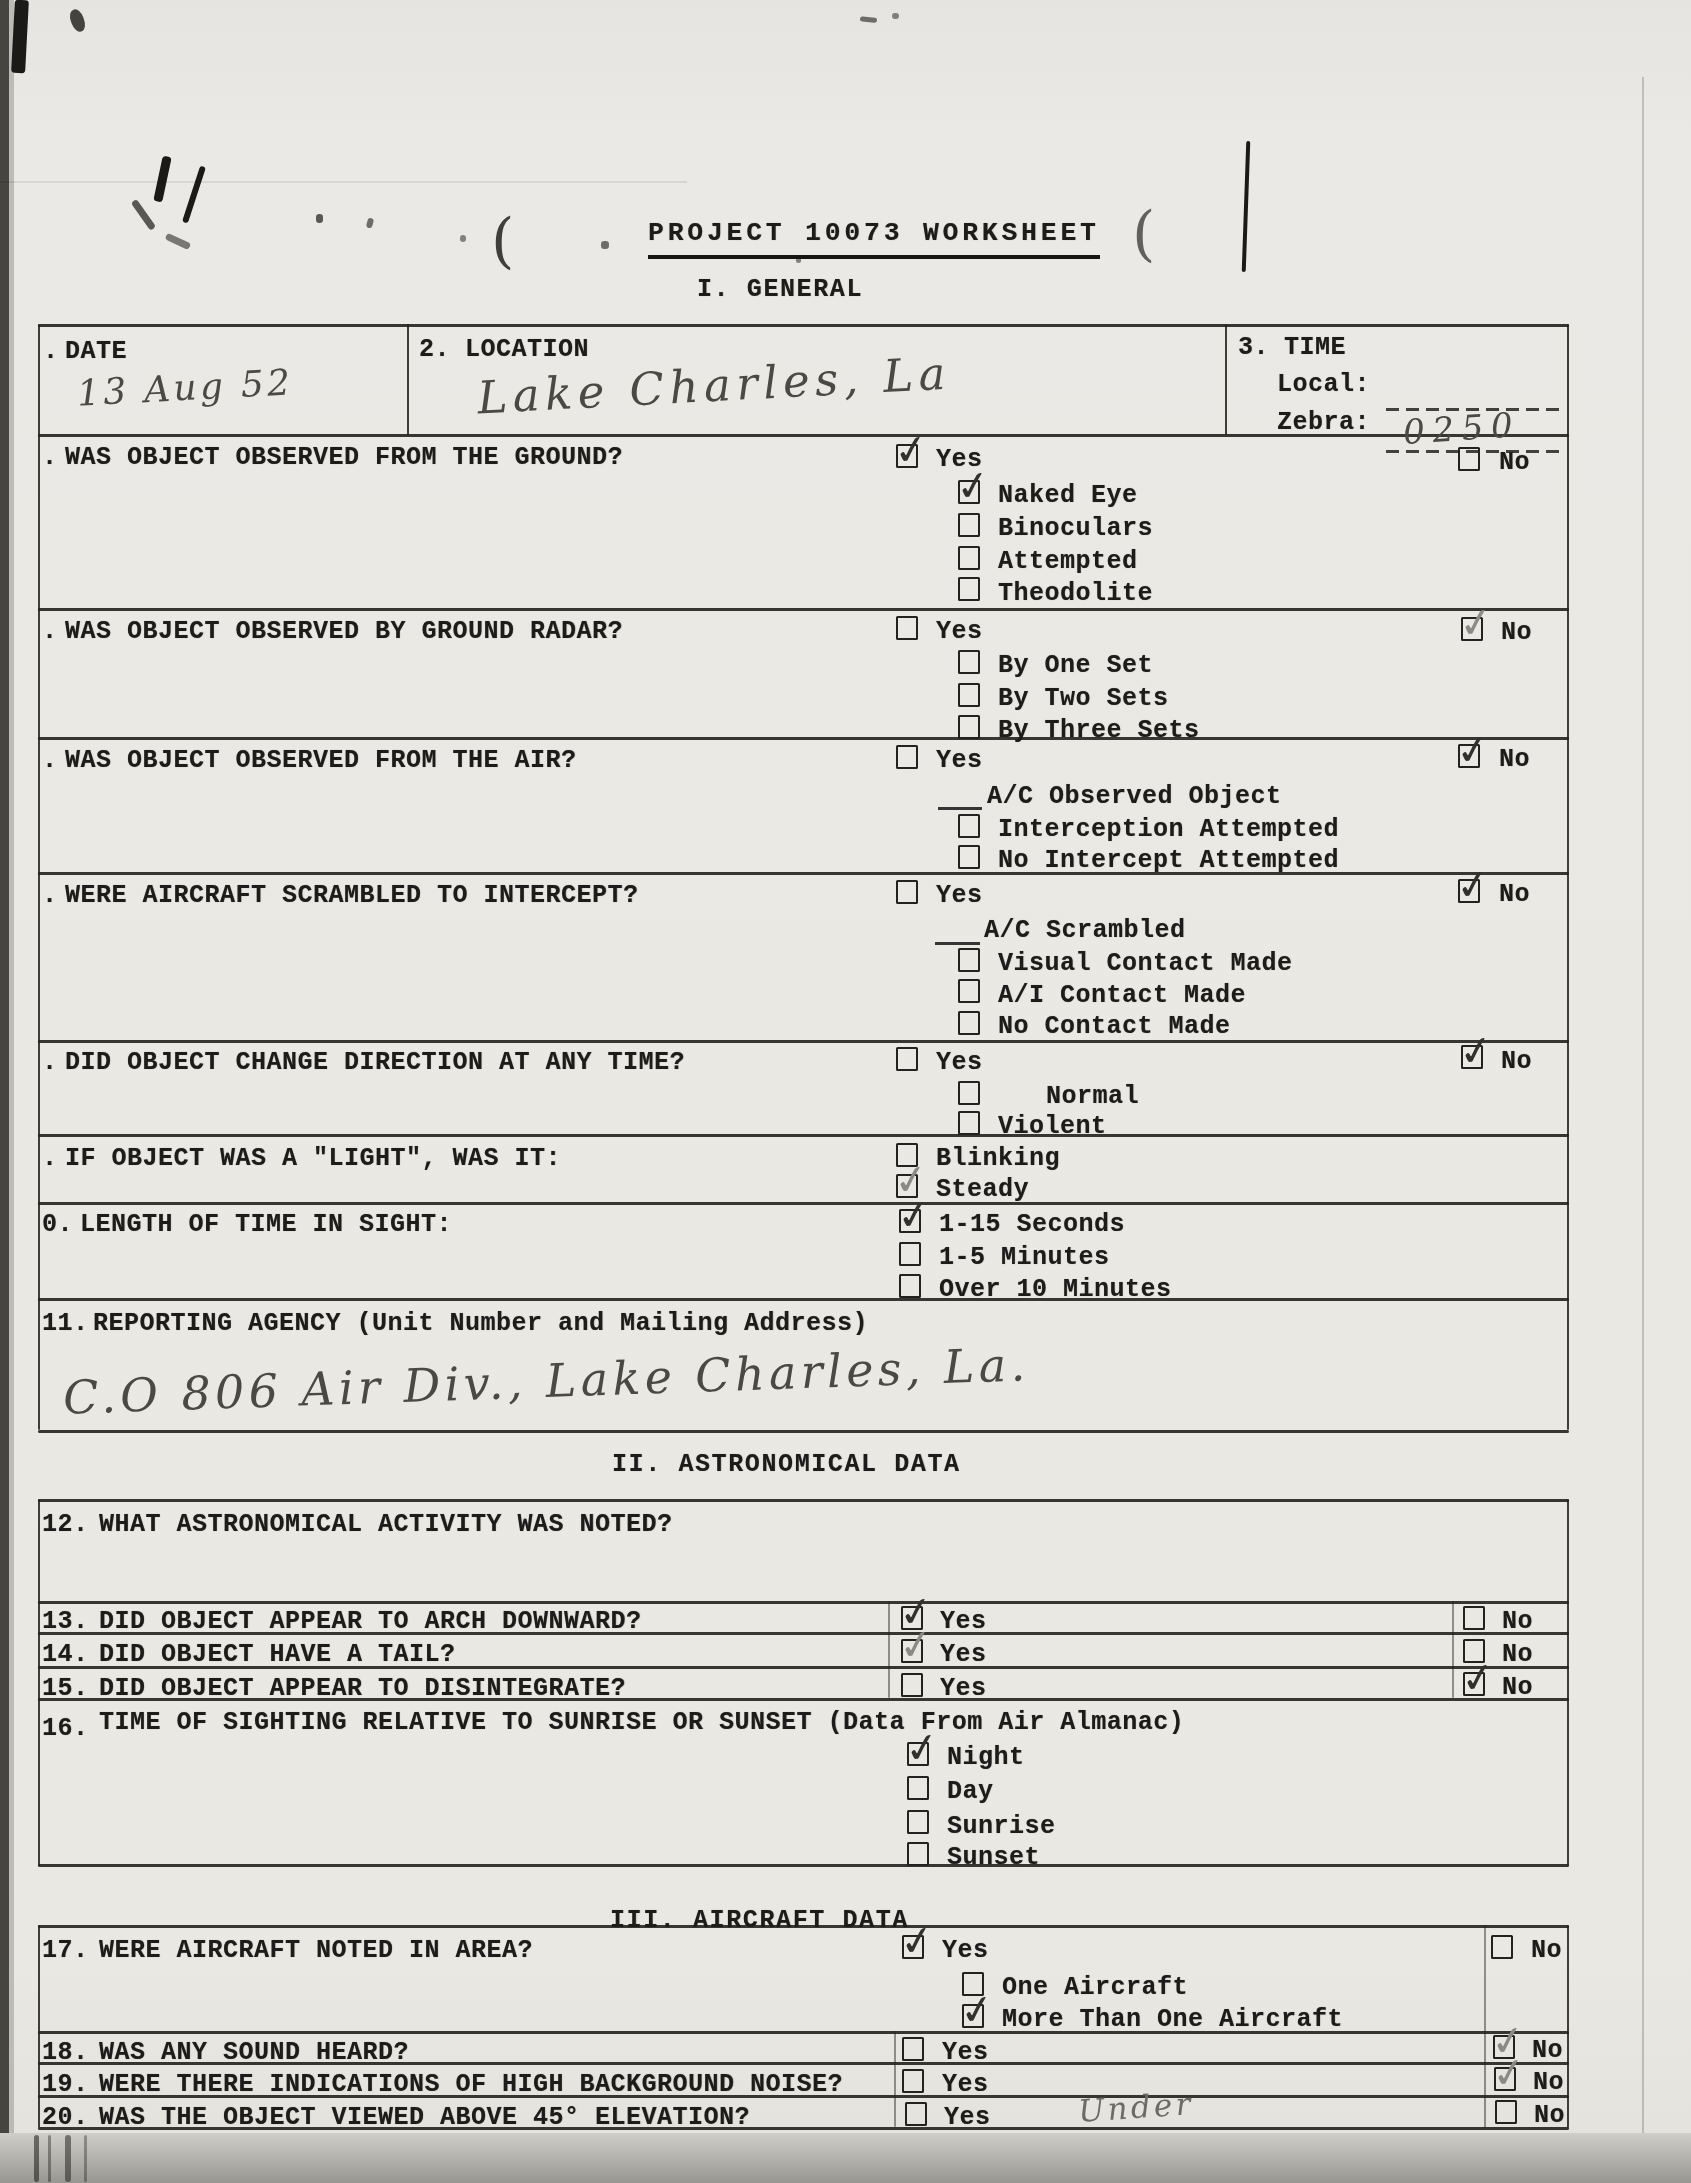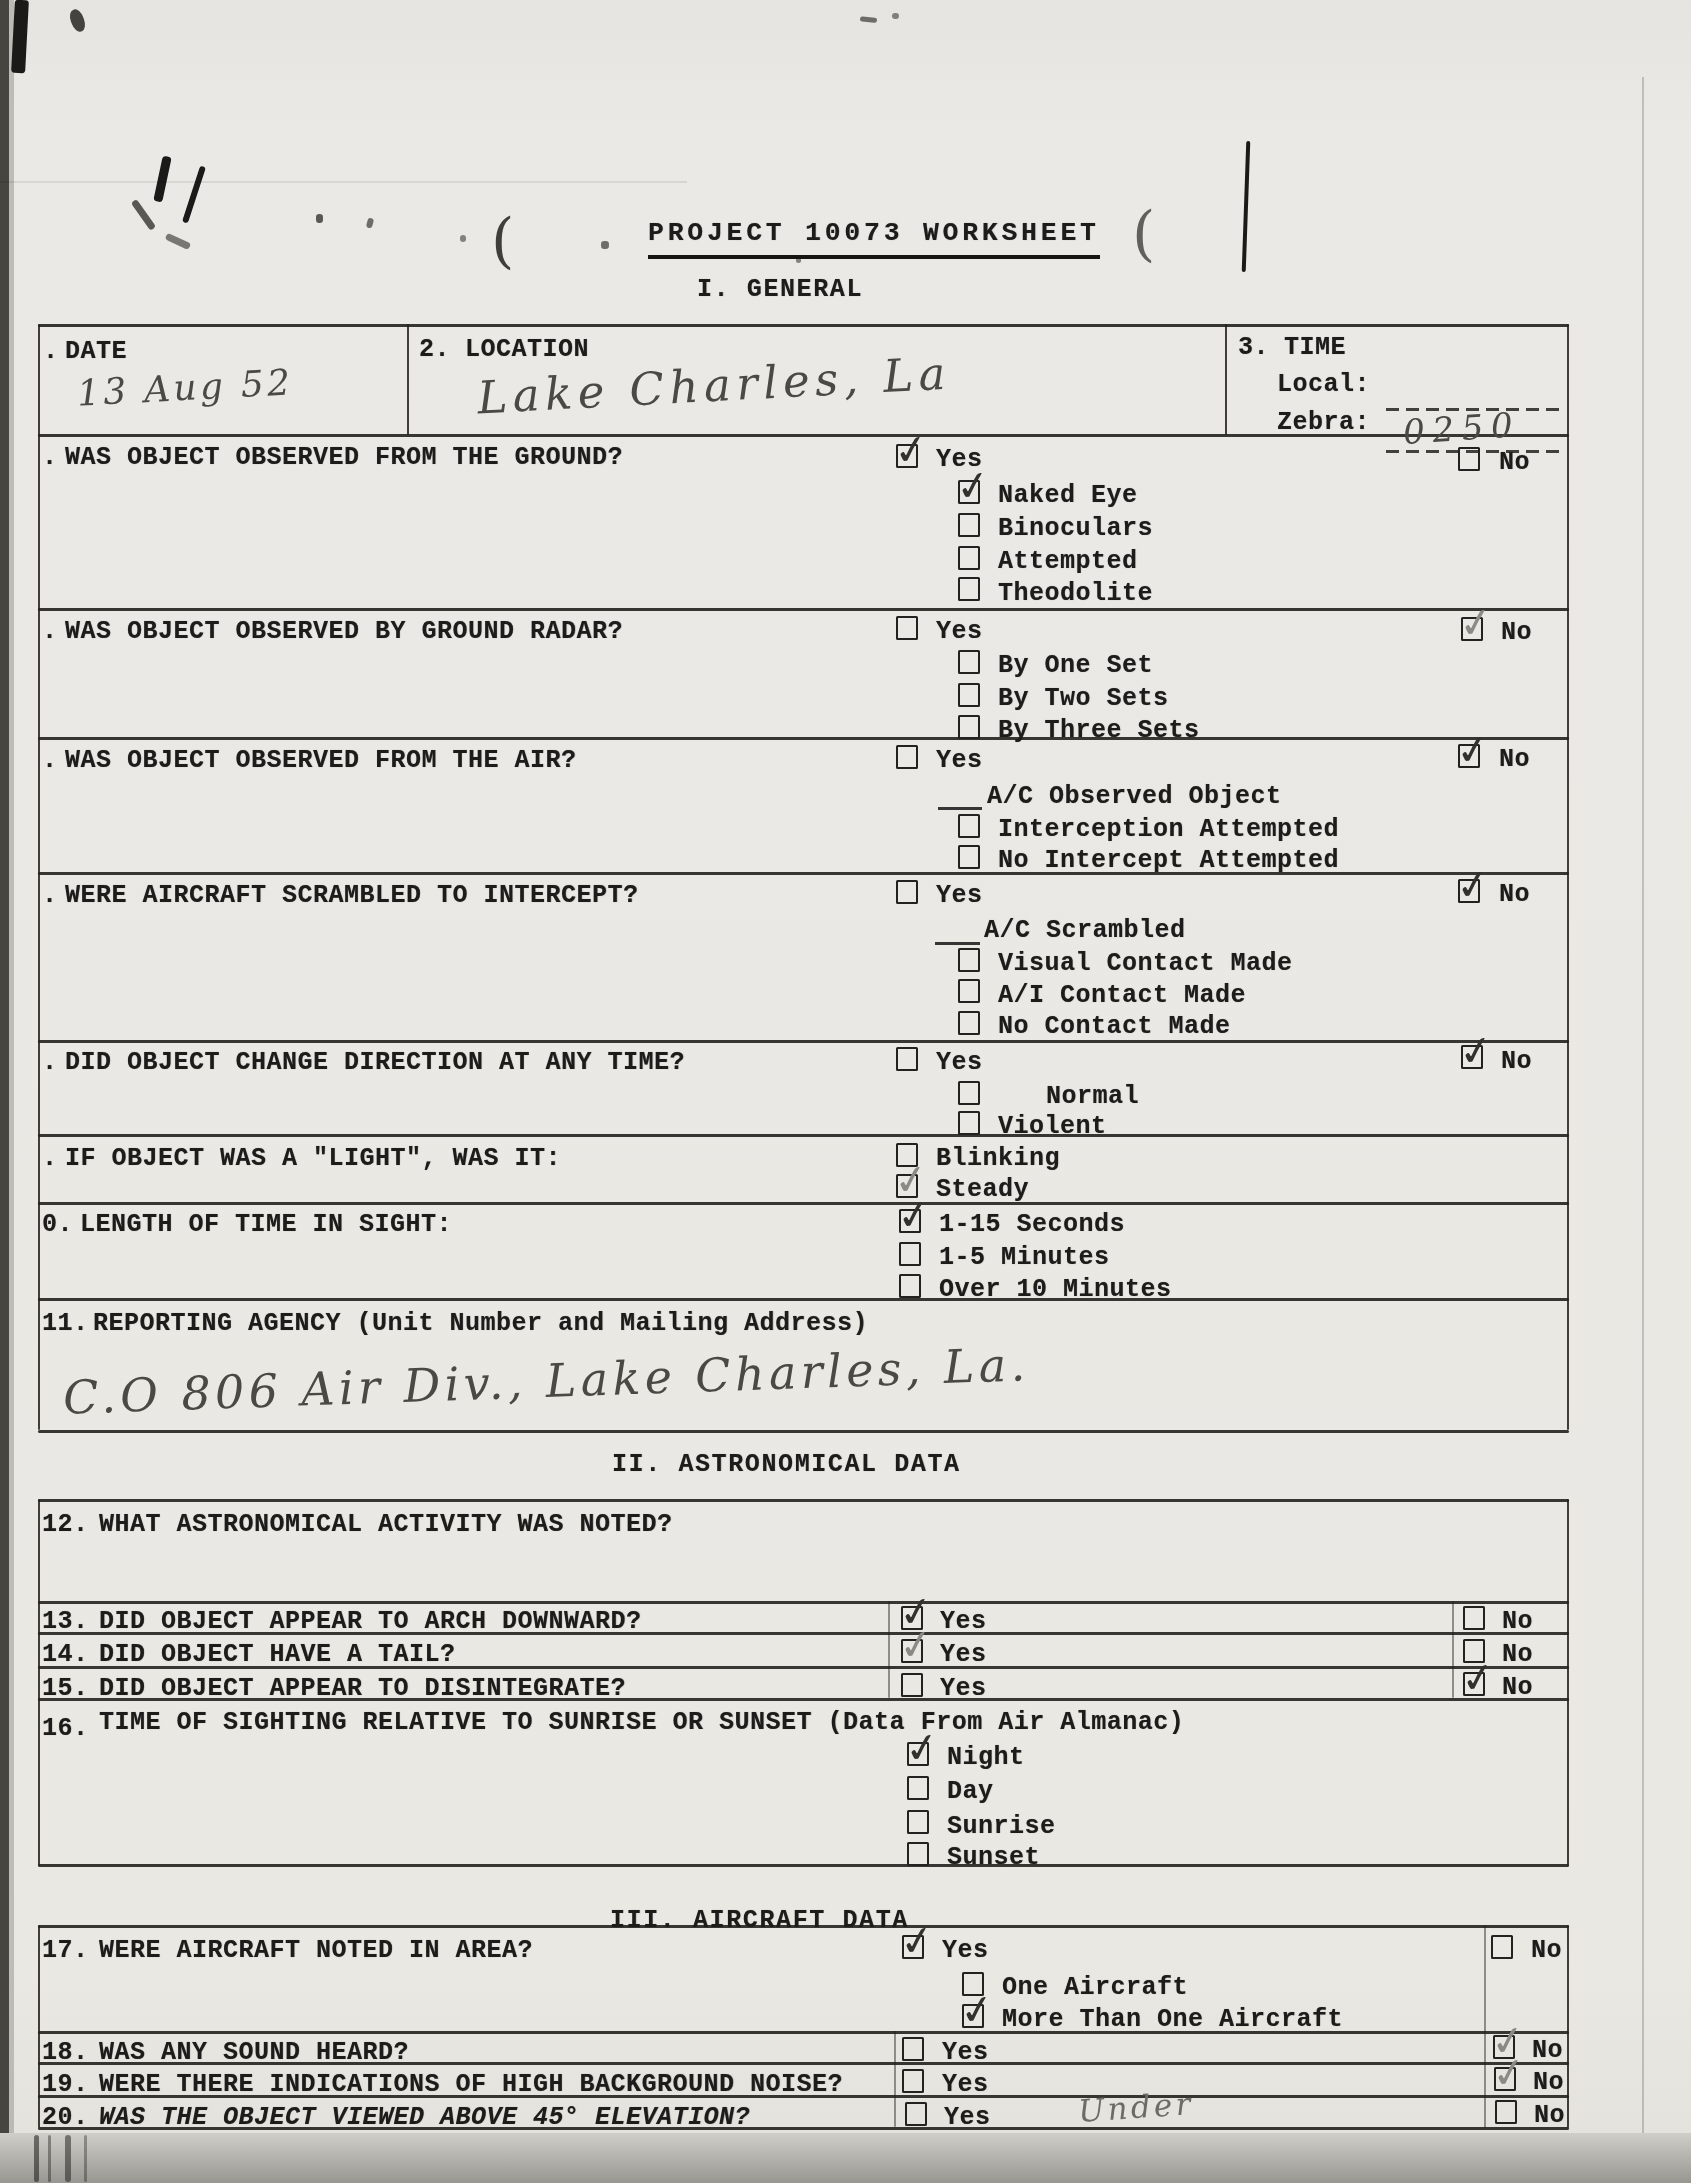--- a/index.html
+++ b/index.html
@@ -309,19 +309,19 @@
 <span class="t" style="left:42px;top:2070px;">19.</span>
 <span class="t" style="left:99px;top:2070px;">WERE THERE INDICATIONS OF HIGH BACKGROUND NOISE?</span>
 <span class="cb" style="left:902px;top:2069px;"></span>
 <span class="t" style="left:942px;top:2070px;">Yes</span>
 <span class="cb lt on" style="left:1494px;top:2067px;">
     <i class="ck">✓</i>
   </span>
 <span class="t" style="left:1533px;top:2068px;">No</span>
 
 <span class="t" style="left:42px;top:2103px;">20.</span>
-<span class="t" style="left:99px;top:2103px;font-style:italic;">WAS THE OBJECT VIEWED ABOVE 45° ELEVATION?</span>
+<span class="t" style="left:99px;top:2103px;">WAS THE OBJECT VIEWED ABOVE 45° ELEVATION?</span>
 <span class="cb" style="left:905px;top:2102px;"></span>
 <span class="t" style="left:944px;top:2103px;">Yes</span>
 <span class="hw" style="left:1078px;top:2089px;font-size:31px;color:#6c6b65;transform:rotate(-4deg);">Under</span>
 <span class="cb" style="left:1495px;top:2100px;"></span>
 <span class="t" style="left:1534px;top:2101px;">No</span>
 
 
 </body></html>

